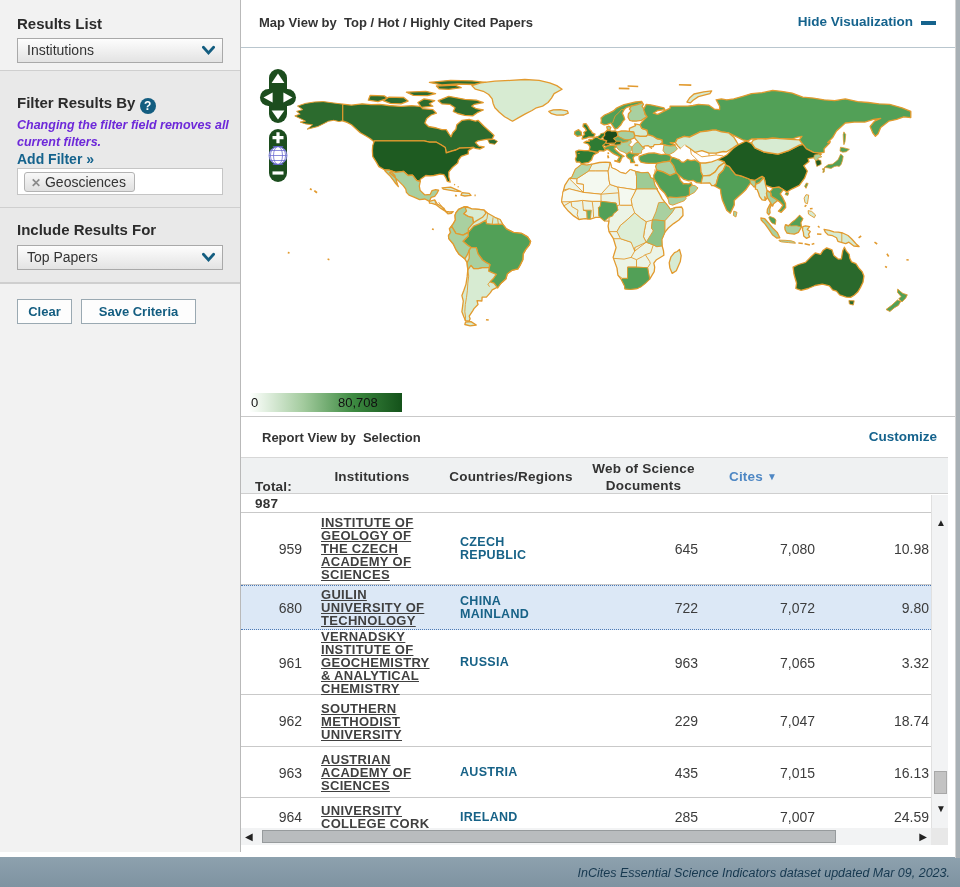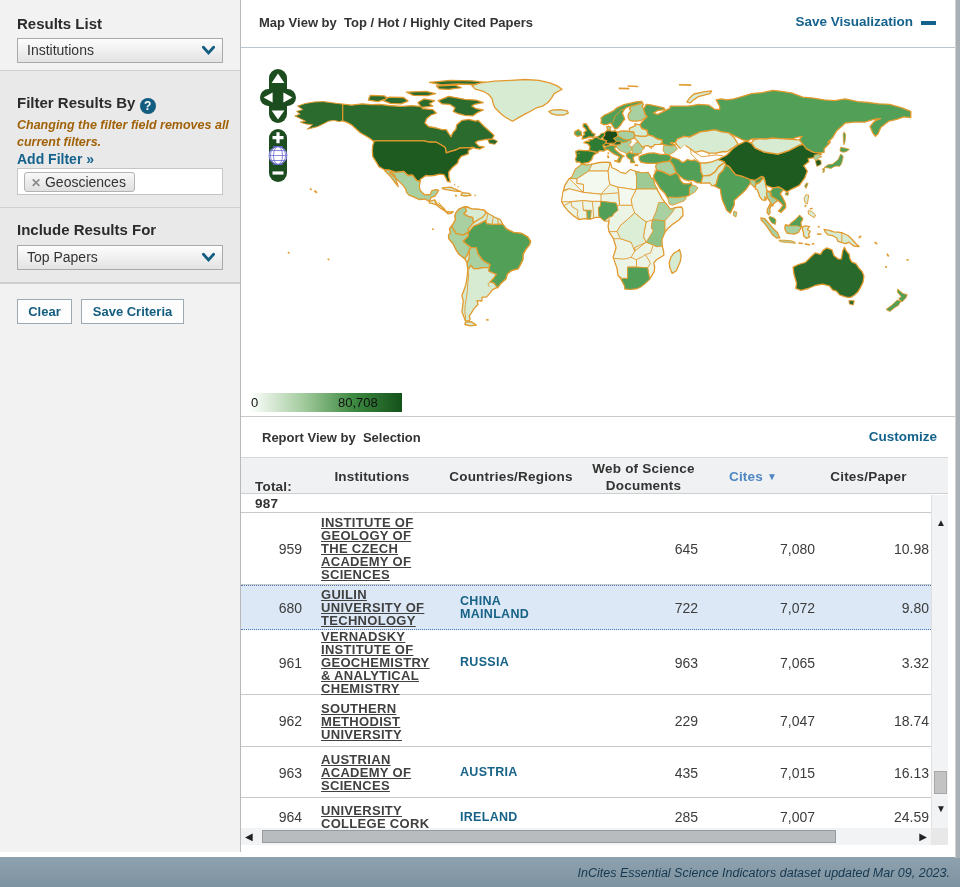--- a/index.html
+++ b/index.html
@@ -61,39 +61,39 @@
   <div class="sb-sec2"></div>
   <div class="sb-divider" style="top:283px;"></div>
   <div class="sb-divider" style="top:207px; z-index:3;"></div>
   <div class="sb-title abs" style="left:17px; top:15px;">Results List</div>
   <div class="dropdown" style="top:38px;">Institutions
     <svg class="chev" viewBox="0 0 14 14">
         <path d="M1.5 3.5 L7 9.5 L12.5 3.5" fill="none" stroke="#135d80" stroke-width="3" stroke-linecap="round"></path>
       </svg>
   </div>
   <div class="sb-title abs" style="left:17px; top:94px;">Filter Results By <span class="helpq">?</span></div>
-  <div class="abs" style="left:17px; top:117px; width:212px; font-size:12.5px; font-weight:bold; font-style:italic; color:#a16207; line-height:17px;">Changing the filter field removes all current filters.</div>
+  <div class="abs" style="left:17px; top:117px; width:212px; font-size:12.5px; font-weight:bold; font-style:italic; color:#6d28d9; line-height:17px;">Changing the filter field removes all current filters.</div>
   <div class="abs" style="left:17px; top:151px; font-size:14px; font-weight:bold; color:#15638d;">Add Filter »</div>
   <div class="abs" style="left:17px; top:168px; width:206px; height:27px; background:#fff; border:1px solid #c5c5c5;">
     <span style="position:absolute; left:6px; top:3px; height:20px; padding:0 8px 0 6px; background:linear-gradient(#f8f8f8,#e0e0e0); border:1px solid #b3b3b3; border-radius:3px; font-size:14px; color:#333; line-height:18px;"><span style="color:#8a8a8a; font-weight:bold; font-size:12px;">✕</span> Geosciences</span>
   </div>
   <div class="sb-title abs" style="left:17px; top:221px;">Include Results For</div>
   <div class="dropdown" style="top:245px;">Top Papers
     <svg class="chev" viewBox="0 0 14 14">
         <path d="M1.5 3.5 L7 9.5 L12.5 3.5" fill="none" stroke="#135d80" stroke-width="3" stroke-linecap="round"></path>
       </svg>
   </div>
   <div class="btn" style="left:17px; width:55px;">Clear</div>
-  <div class="btn" style="left:81px; width:103px;">Save Criteria</div>
+  <div class="btn" style="left:81px; width:115px;">Save Criteria</div>
 </div>
 
 <div id="main">
   <div class="map-hdr">
     <div class="t1">Map View by&nbsp; Top / Hot / Highly Cited Papers</div>
-    <div class="hideviz">Save Visualization</div>
+    <div class="hideviz">Hide Visualization</div>
     <div class="dash"></div>
   </div>
 
   <div id="maparea" class="abs" style="left:0; top:49px; width:714px; height:367px;">
     <svg id="worldmap" width="714" height="367" viewBox="241 48 714 367" preserveAspectRatio="none" style="position:absolute;left:0;top:0;">
         <path d="M342.6 103.1 L351.5 104.2 L362.1 102.8 L371.0 103.6 L379.8 103.3 L388.7 104.5 L401.0 105.4 L411.7 104.7 L422.3 105.6 L422.3 107.7 L432.9 108.6 L436.4 112.2 L431.1 114.0 L426.7 117.5 L424.9 122.0 L428.5 125.5 L436.4 127.0 L441.8 128.7 L446.2 128.7 L448.8 132.7 L451.0 135.7 L452.7 131.8 L455.9 128.2 L456.8 123.8 L462.1 119.3 L469.2 118.4 L475.4 120.2 L478.0 119.3 L484.2 125.5 L490.4 130.9 L494.0 134.4 L492.2 138.0 L486.0 138.4 L478.0 139.8 L475.4 141.6 L478.9 145.1 L484.2 146.0 L479.8 148.1 L475.4 147.3 L473.6 146.5 L465.6 146.9 L459.5 147.1 L455.9 149.0 L452.4 149.9 L446.2 151.9 L445.3 146.5 L440.9 143.7 L436.4 141.2 L429.4 141.2 L424.1 139.8 L397.5 139.8 L374.5 139.8 L374.1 140.8 L370.1 137.5 L365.6 134.8 L360.3 131.8 L355.9 127.7 L351.5 123.8 L347.1 121.4 L342.6 119.8Z" fill="#2c6b2e" stroke="#e29a2e" stroke-width="1.3" stroke-linejoin="round"></path>
         <path d="M370.1 94.4 L384.2 94.9 L387.8 97.4 L378.0 100.6 L368.3 99.2Z" fill="#2c6b2e" stroke="#e29a2e" stroke-width="1.3" stroke-linejoin="round"></path>
         <path d="M388.7 96.2 L403.7 96.5 L408.1 100.1 L401.0 102.8 L390.4 102.4 L383.3 99.7Z" fill="#2c6b2e" stroke="#e29a2e" stroke-width="1.3" stroke-linejoin="round"></path>
         <path d="M424.1 97.9 L434.7 99.7 L429.4 102.8 L432.9 105.2 L421.4 106.3 L417.9 101.5Z" fill="#2c6b2e" stroke="#e29a2e" stroke-width="1.3" stroke-linejoin="round"></path>
         <path d="M406.4 91.2 L425.8 90.3 L435.6 92.6 L427.6 94.7 L413.4 94.4Z" fill="#2c6b2e" stroke="#e29a2e" stroke-width="1.3" stroke-linejoin="round"></path>
@@ -303,27 +303,27 @@
     <div class="t1">Report View by&nbsp; Selection</div>
     <div class="cust">Customize</div>
   </div>
 
   <div class="thead">
     <div class="th" style="left:14px; width:55px; justify-content:flex-start; text-align:left;margin-top:18px;">Total: 987</div>
     <div class="th" style="left:70px; width:122px;">Institutions</div>
     <div class="th" style="left:205px; width:130px;">Countries/Regions</div>
     <div class="th" style="left:345px; width:115px;">Web of Science Documents</div>
     <div class="th" style="left:472px; width:80px; color:#4e87c4;">Cites&nbsp;<span style="font-size:10px;">▼</span></div>
-    <div class="th" style="left:575px; width:105px;">Cites/Paper</div>
   </div>
 
   <div class="tbody">
     <div class="row" style="top:17px; height:73px; border-top:1px solid #c9c9c9;">
       <div class="rank" style="">959</div>
       <div class="rowflex inst">INSTITUTE OF GEOLOGY OF THE CZECH ACADEMY OF SCIENCES</div>
+      <div class="rowflex ctry">CZECH REPUBLIC</div>
       <div class="num" style="right:233px;">645</div>
       <div class="num" style="right:116px;">7,080</div>
       <div class="num" style="right:2px;">10.98</div>
     </div>
     <div class="row hl" style="top:90px; height:45px;">
       <div class="rank">680</div>
       <div class="rowflex inst">GUILIN UNIVERSITY OF TECHNOLOGY</div>
       <div class="rowflex ctry">CHINA MAINLAND</div>
       <div class="num" style="right:233px;">722</div>
       <div class="num" style="right:116px;">7,072</div>

